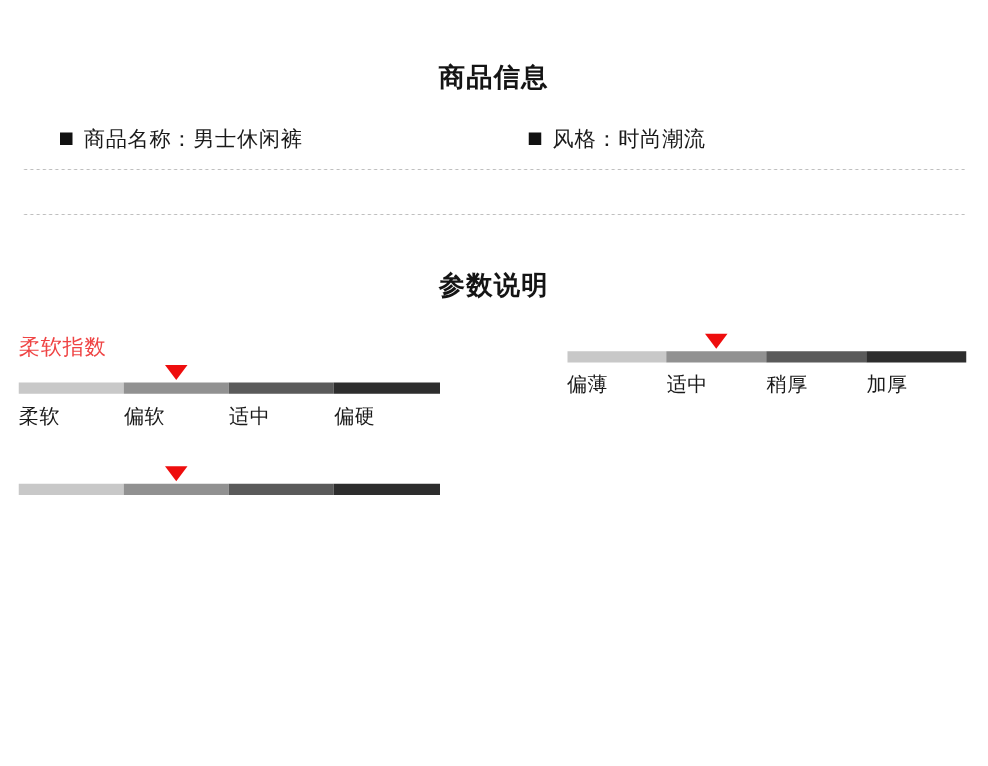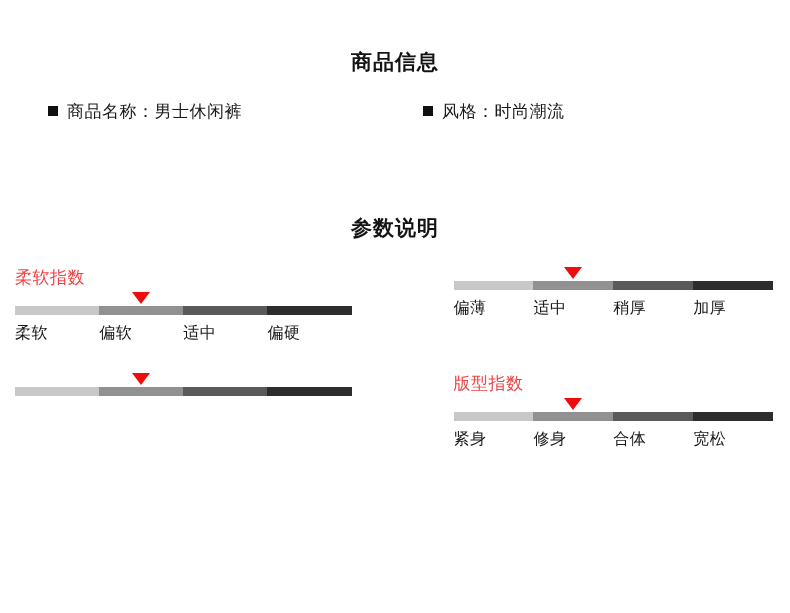--- a/index.html
+++ b/index.html
@@ -193,31 +193,13 @@
       <div class="meter-marker-row">
         <div class="marker" style="left: 37.5%; border-top-color: rgb(238, 13, 13);"></div>
       </div>
       <div class="meter-bar">
         <div class="seg" style="background: rgb(200, 200, 200);"></div>
         <div class="seg" style="background: rgb(145, 145, 145);"></div>
         <div class="seg" style="background: rgb(90, 90, 90);"></div>
         <div class="seg" style="background: rgb(45, 45, 45);"></div>
       </div>
     </div>
-    <div class="meter right">
-      <div class="meter-title">版型指数</div>
-      <div class="meter-marker-row">
-        <div class="marker" style="left: 37.5%; border-top-color: rgb(238, 13, 13);"></div>
-      </div>
-      <div class="meter-bar">
-        <div class="seg" style="background: rgb(200, 200, 200);"></div>
-        <div class="seg" style="background: rgb(145, 145, 145);"></div>
-        <div class="seg" style="background: rgb(90, 90, 90);"></div>
-        <div class="seg" style="background: rgb(45, 45, 45);"></div>
-      </div>
-      <div class="meter-labels">
-        <div class="meter-label">紧身</div>
-        <div class="meter-label">修身</div>
-        <div class="meter-label">合体</div>
-        <div class="meter-label">宽松</div>
-      </div>
-    </div>
   </div>
 
 </body></html>

